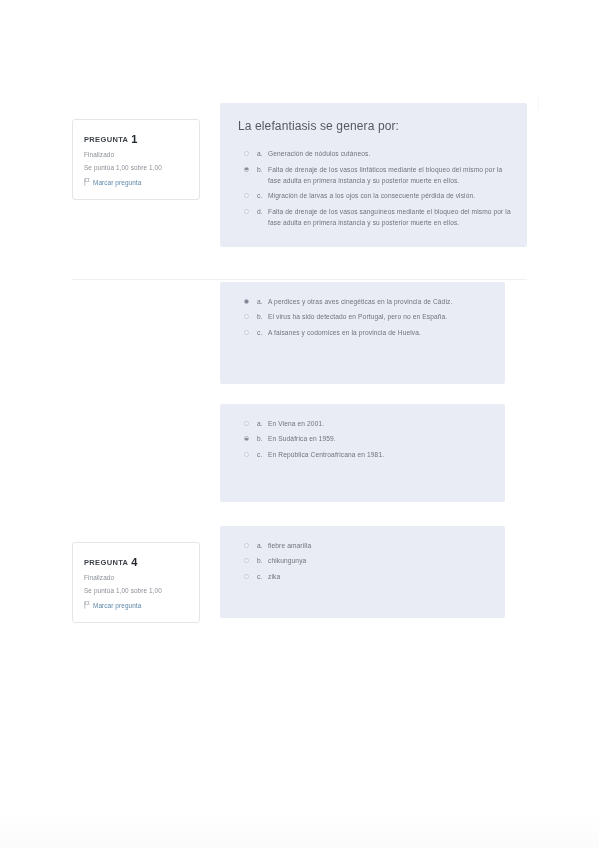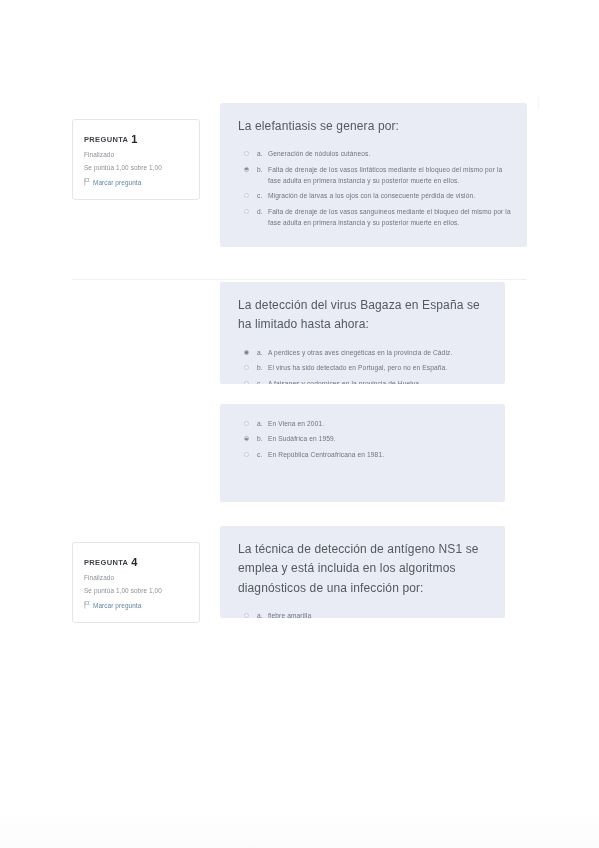--- a/index.html
+++ b/index.html
@@ -230,21 +230,20 @@
     </div>
   </div>
 
   <div class="edge-artifact" style="left:538px; top:96px;"></div>
   <div class="separator" style="top:279px;"></div>
 
   <div class="qblock" style="top:282px;">
     <div class="qrow" style="height:105px;">
 
       <div class="qpanel" style="top:0; width:285px; height:102px;">
-        <p class="qtext">La detección del virus Bagaza en España se ha limitado hasta ahora:</p>
         <ul class="answers">
           <li class="answer">
             <span class="radio checked"></span>
             <span class="alabel">a.</span>
             <span class="atext">A perdices y otras aves cinegéticas en la provincia de Cádiz.</span>
           </li>
           <li class="answer">
             <span class="radio"></span>
             <span class="alabel">b.</span>
             <span class="atext">El virus ha sido detectado en Portugal, pero no en España.</span>
@@ -295,21 +294,20 @@
         <div class="qcard-flagrow">
           <svg class="flag-icon" viewBox="0 0 6 8">
             <path d="M0.8 0.3 L0.8 7.6" stroke="#9aa0a8" stroke-width="0.7" fill="none"></path>
             <path d="M1.2 0.6 L5.2 0.6 L4.2 2.0 L5.2 3.4 L1.2 3.4 Z" fill="none" stroke="#9aa0a8" stroke-width="0.6"></path>
           </svg>
           <span class="qcard-flaglink">Marcar pregunta</span>
         </div>
       </div>
 
       <div class="qpanel" style="top:0; width:285px; height:92px;">
-        <p class="qtext">La técnica de detección de antígeno NS1 se emplea y está incluida en los algoritmos diagnósticos de una infección por:</p>
         <ul class="answers">
           <li class="answer">
             <span class="radio"></span>
             <span class="alabel">a.</span>
             <span class="atext">fiebre amarilla</span>
           </li>
           <li class="answer">
             <span class="radio"></span>
             <span class="alabel">b.</span>
             <span class="atext">chikungunya</span>

